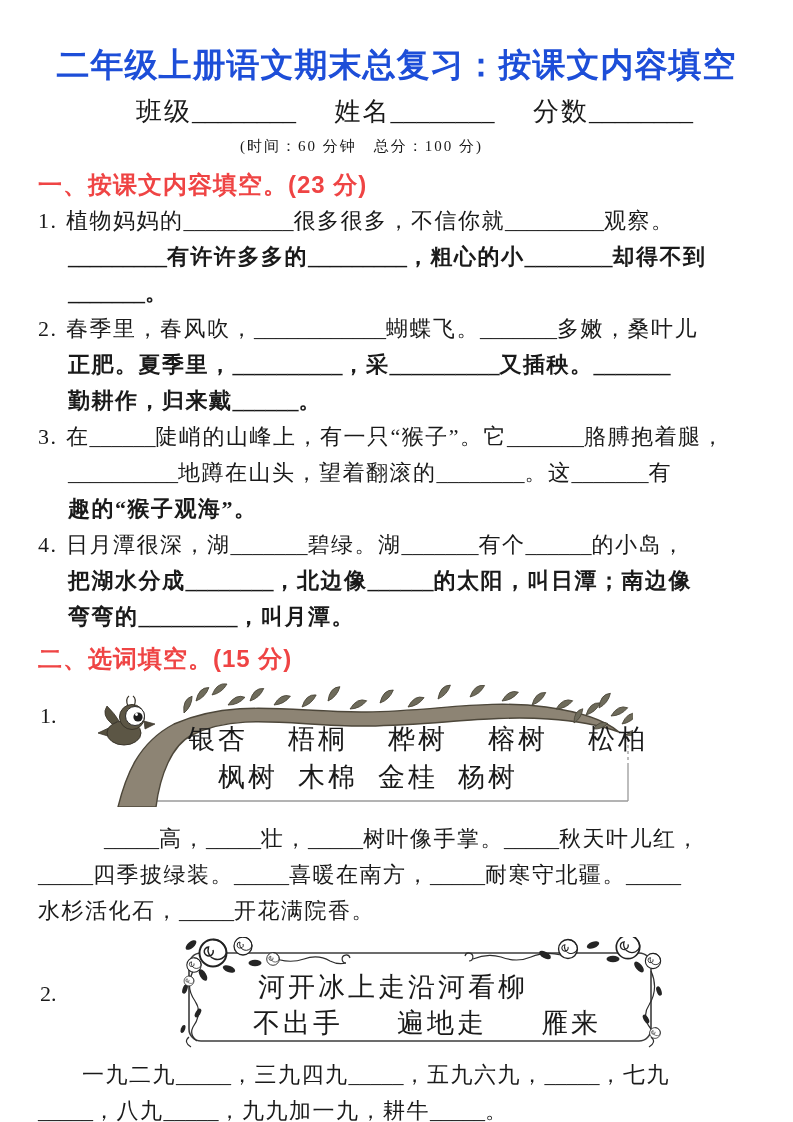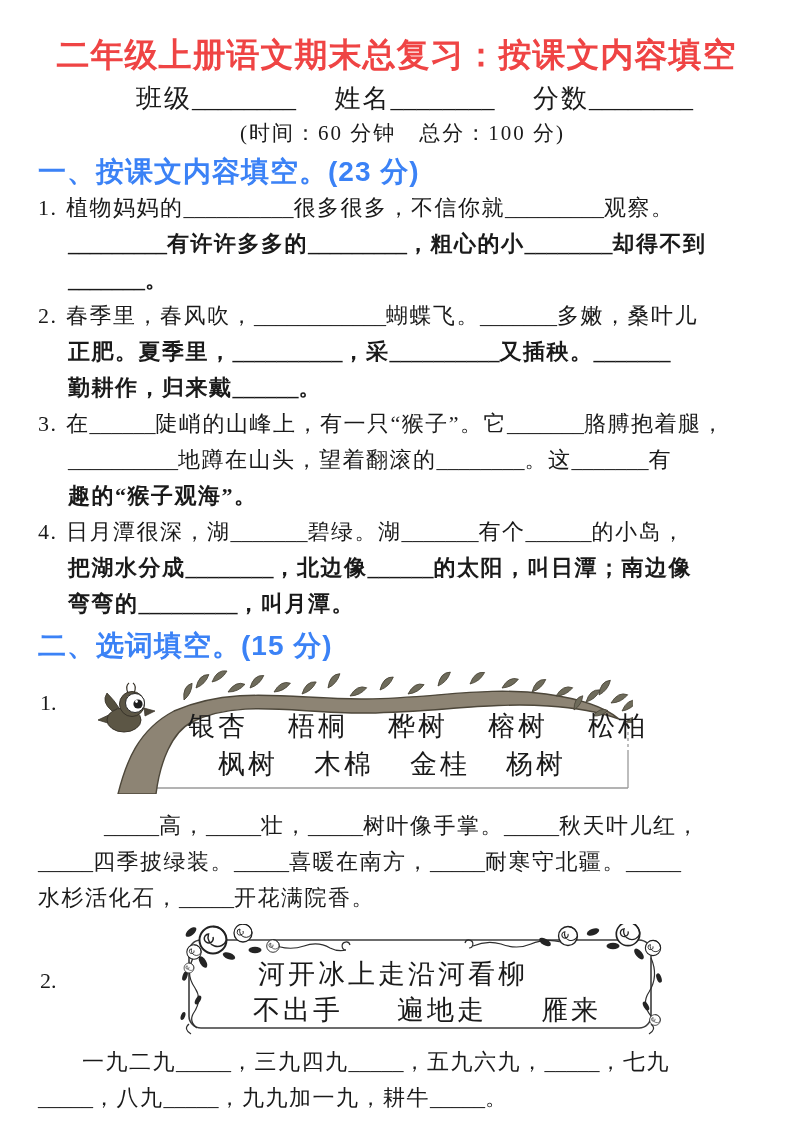--- a/index.html
+++ b/index.html
@@ -4,54 +4,54 @@
 <style>
   html,body{margin:0;padding:0;background:#ffffff;}
   .page{
     position:relative;width:793px;height:1122px;overflow:hidden;
     background:#ffffff;box-sizing:border-box;
     padding:34px 38px 0 38px;
     font-family:"Liberation Serif","DejaVu Serif",serif;
     color:#1a1a1a;
   }
   .title{
-    font-family:Liberation Serif, serif;
+    font-family:Liberation Mono, monospace;
     font-weight:bold;font-size:33px;line-height:42px;letter-spacing:1px;
-    text-align:center;color:#ef4444;margin:0 0 8px 0;white-space:nowrap;
+    text-align:center;color:#1d4ed8;margin:13px 0 8px 0;white-space:nowrap;
   }
   .info-row{
     font-size:26px;letter-spacing:2px;margin:6px 0 4px 98px;line-height:30px;
   }
   .info-field{margin-right:30px;white-space:nowrap;}
   .time-row{
-    font-size:21px;letter-spacing:2px;margin:0 0 6px 202px;line-height:30px;
+    font-size:15px;letter-spacing:2px;margin:0 0 6px 202px;line-height:30px;
   }
   .sec-heading{
     font-family:"Liberation Sans","DejaVu Sans",sans-serif;
-    font-weight:bold;font-size:28px;letter-spacing:1px;
-    line-height:32px;margin:8px 0 2px 0;color:#3b82f6;
+    font-weight:bold;font-size:24px;letter-spacing:1px;
+    line-height:32px;margin:8px 0 2px 0;color:#ef4444;
   }
   .qline{
     font-size:22px;line-height:36px;letter-spacing:1.5px;white-space:nowrap;
   }
   .qfirst{position:relative;padding-left:28px;}
   .qnum{position:absolute;left:0;top:0;}
   .cont{padding-left:30px;font-weight:bold;}
   .cont-deep{padding-left:30px;}
   .blank{letter-spacing:0;}
   
   .part{position:relative;}
   .pnum{position:absolute;left:2px;font-size:22px;}
   .part1 .pnum{top:26px;}
   .part2 .pnum{top:44px;}
   .treebox{position:relative;margin-left:50px;width:545px;height:130px;}
   .treebox svg{position:absolute;left:0;top:0;}
   .wrow{position:absolute;display:flex;font-size:27px;letter-spacing:3px;white-space:nowrap;}
   .tr1{top:44px;left:100px;gap:40px;}
-  .tr2{top:82px;left:130px;gap:36px;}
+  .tr2{top:82px;left:130px;gap:20px;}
   .p1lines{margin-top:14px;}
   .s2line1{padding-left:66px;}
   .flowerbox{position:relative;margin-left:135px;margin-top:8px;width:495px;height:120px;}
   .flowerbox svg{position:absolute;left:0;top:0;}
   .fr1{top:32px;left:85px;}
   .fr2{top:68px;left:80px;gap:54px;}
   .p2line1{padding-left:44px;}
   .footer{
     margin-top:6px;text-align:center;color:#8f8f8f;
     font-family:"Liberation Sans","DejaVu Sans",sans-serif;

